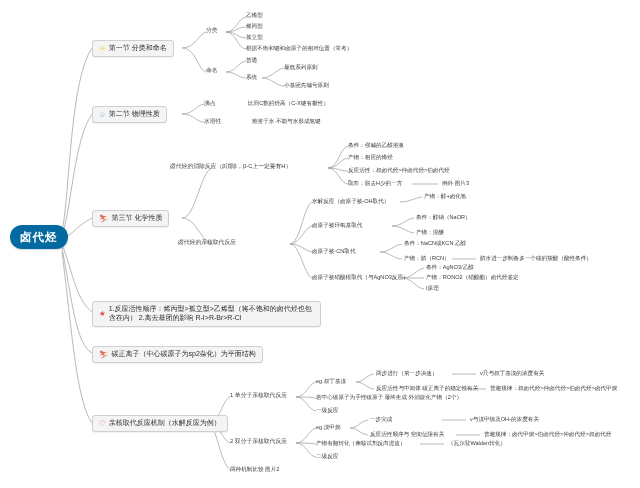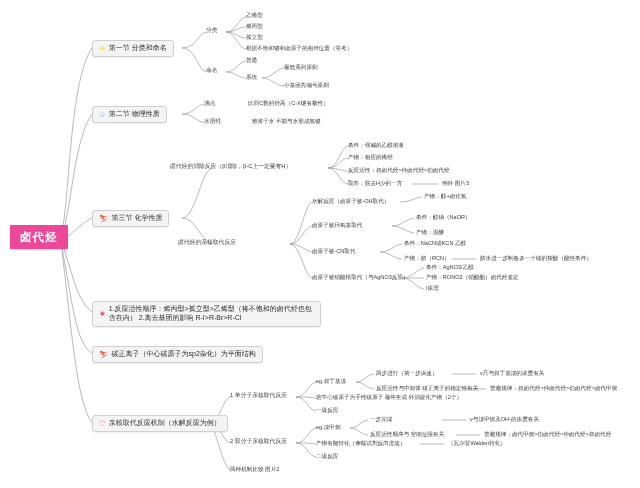--- a/index.html
+++ b/index.html
@@ -4,21 +4,21 @@
 <style>
   html,body{margin:0;padding:0;background:#ffffff;}
   body{width:640px;height:488px;overflow:hidden;
        font-family:"Liberation Sans","DejaVu Sans",sans-serif;
        color:#2b2b2b;}
   #stage{position:relative;width:640px;height:488px;}
   svg#wires{position:absolute;left:0;top:0;width:640px;height:488px;pointer-events:none;}
   .node{position:absolute;white-space:nowrap;line-height:1.25;}
 
   
-  .root{background:#ec4899;color:#ffffff;border-radius:1px;
+  .root{background:#0369a1;color:#ffffff;border-radius:12px;
         font-size:11.5px;font-weight:bold;padding:5px 10px;
         letter-spacing:1px;box-shadow:0 1px 2px rgba(0,0,0,.18);}
 
   
   .boxed{background:#f4f4f4;border:1px solid #cfcfcf;border-radius:3px;
          font-size:7px;padding:3px 6px;display:flex;align-items:center;gap:3px;
          box-shadow:0 1px 1px rgba(0,0,0,.06);}
   .boxed.wrap{white-space:normal;}
   .ico{font-size:7.5px;line-height:1;display:inline-block;}
   .ico.sun{color:#f2d74e;}

